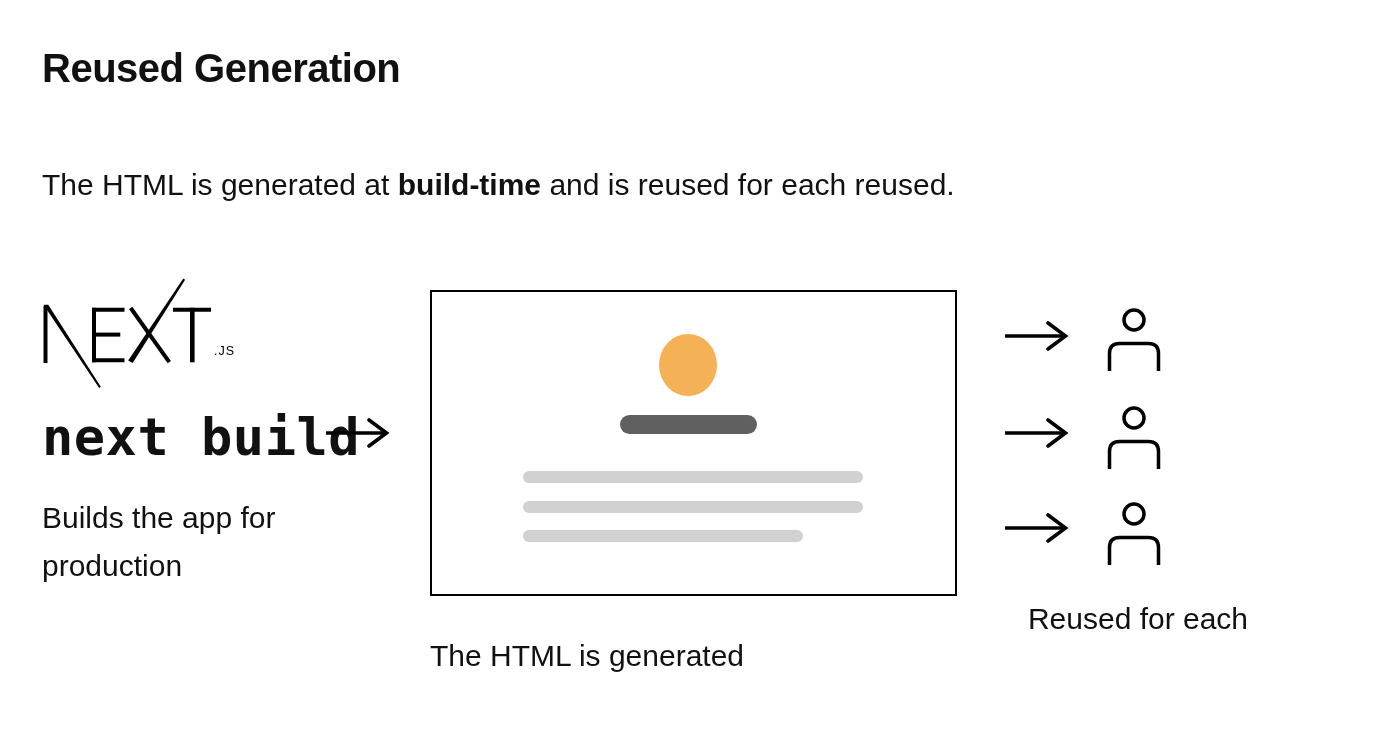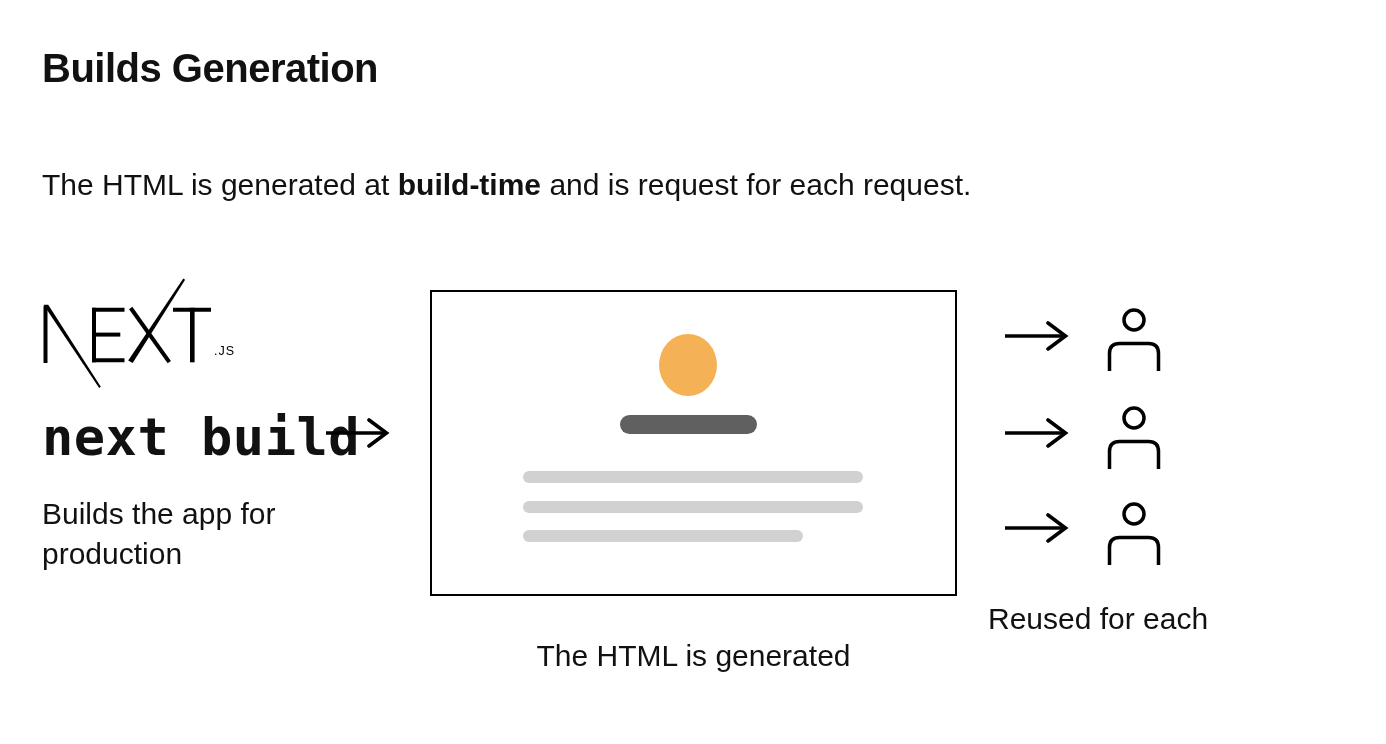--- a/index.html
+++ b/index.html
@@ -65,21 +65,21 @@
     top: 418px;
     width: 66px;
     height: 30px;
   }
   .build-description {
     position: absolute;
     left: 42px;
     top: 494px;
     width: 285px;
     font-size: 30px;
-    line-height: 40px;
+    line-height: 48px;
   }
   .html-box {
     position: absolute;
     left: 430px;
     top: 290px;
     width: 527px;
     height: 306px;
     box-sizing: border-box;
     border: 2px solid #000000;
     background: #ffffff;
@@ -111,21 +111,20 @@
     background: #D1D1D1;
   }
   .text-bar.b1 { top: 179px; }
   .text-bar.b2 { top: 209px; }
   .text-bar.b3 { top: 238px; width: 280px; }
   .preview-caption {
     position: absolute;
     left: 430px;
     top: 639px;
     width: 527px;
-    text-align: center;
     font-size: 30px;
     line-height: 1.15;
   }
   .reuse-arrow {
     position: absolute;
     left: 1004px;
     width: 66px;
     height: 30px;
   }
   .reuse-arrow.r1 { top: 321px; }
@@ -138,21 +137,21 @@
     height: 66px;
   }
   .user-icon.r1 { top: 305px; }
   .user-icon.r2 { top: 403px; }
   .user-icon.r3 { top: 499px; }
   .reuse-caption {
     position: absolute;
     left: 988px;
     top: 592px;
     width: 300px;
-    text-align: left;
+    text-align: center;
     font-size: 30px;
     line-height: 54px;
   }
   .stroke-art {
     stroke: #000000;
     fill: none;
   }
 </style>
 </head>
 <body>
@@ -165,23 +164,23 @@
         <line x1="1" y1="15" x2="60" y2="15" stroke="#000" stroke-width="3.4"></line>
         <polyline points="44,2 61.5,15 44,28" fill="none" stroke="#000" stroke-width="3.6" stroke-linecap="round" stroke-linejoin="miter"></polyline>
       </g>
       <g id="user-person">
         <circle cx="28" cy="15" r="10" stroke="#000" stroke-width="3.5" fill="none"></circle>
         <path d="M3.5 66 V48.5 Q3.5 38.5 13.5 38.5 H42.5 Q52.5 38.5 52.5 48.5 V66" stroke="#000" stroke-width="3.5" fill="none"></path>
       </g>
     </defs>
   </svg>
 
-  <h1 class="page-title">Builds Generation</h1>
-
-  <p class="intro"><span>The HTML is generated at </span><b>build-time</b><span> and is request for each request.</span></p>
+  <h1 class="page-title">Reused Generation</h1>
+
+  <p class="intro"><span>The HTML is generated at </span><b>build-time</b><span> and is reused for each reused.</span></p>
 
   <svg class="nextjs-logo" viewBox="0 0 210 120">
 
     <line class="stroke-art" x1="15.5" y1="31" x2="15.5" y2="88" stroke-width="4"></line>
     <polygon fill="#000" points="13.5,29.8 18.2,29.8 70.8,111.8 69.2,113"></polygon>
 
     <line class="stroke-art" x1="64" y1="32.8" x2="64" y2="87.3" stroke-width="4"></line>
     <line class="stroke-art" x1="62" y1="34.8" x2="94.5" y2="34.8" stroke-width="4"></line>
     <line class="stroke-art" x1="62" y1="59.6" x2="90.3" y2="59.6" stroke-width="4"></line>
     <line class="stroke-art" x1="62" y1="85.3" x2="94.5" y2="85.3" stroke-width="4"></line>

